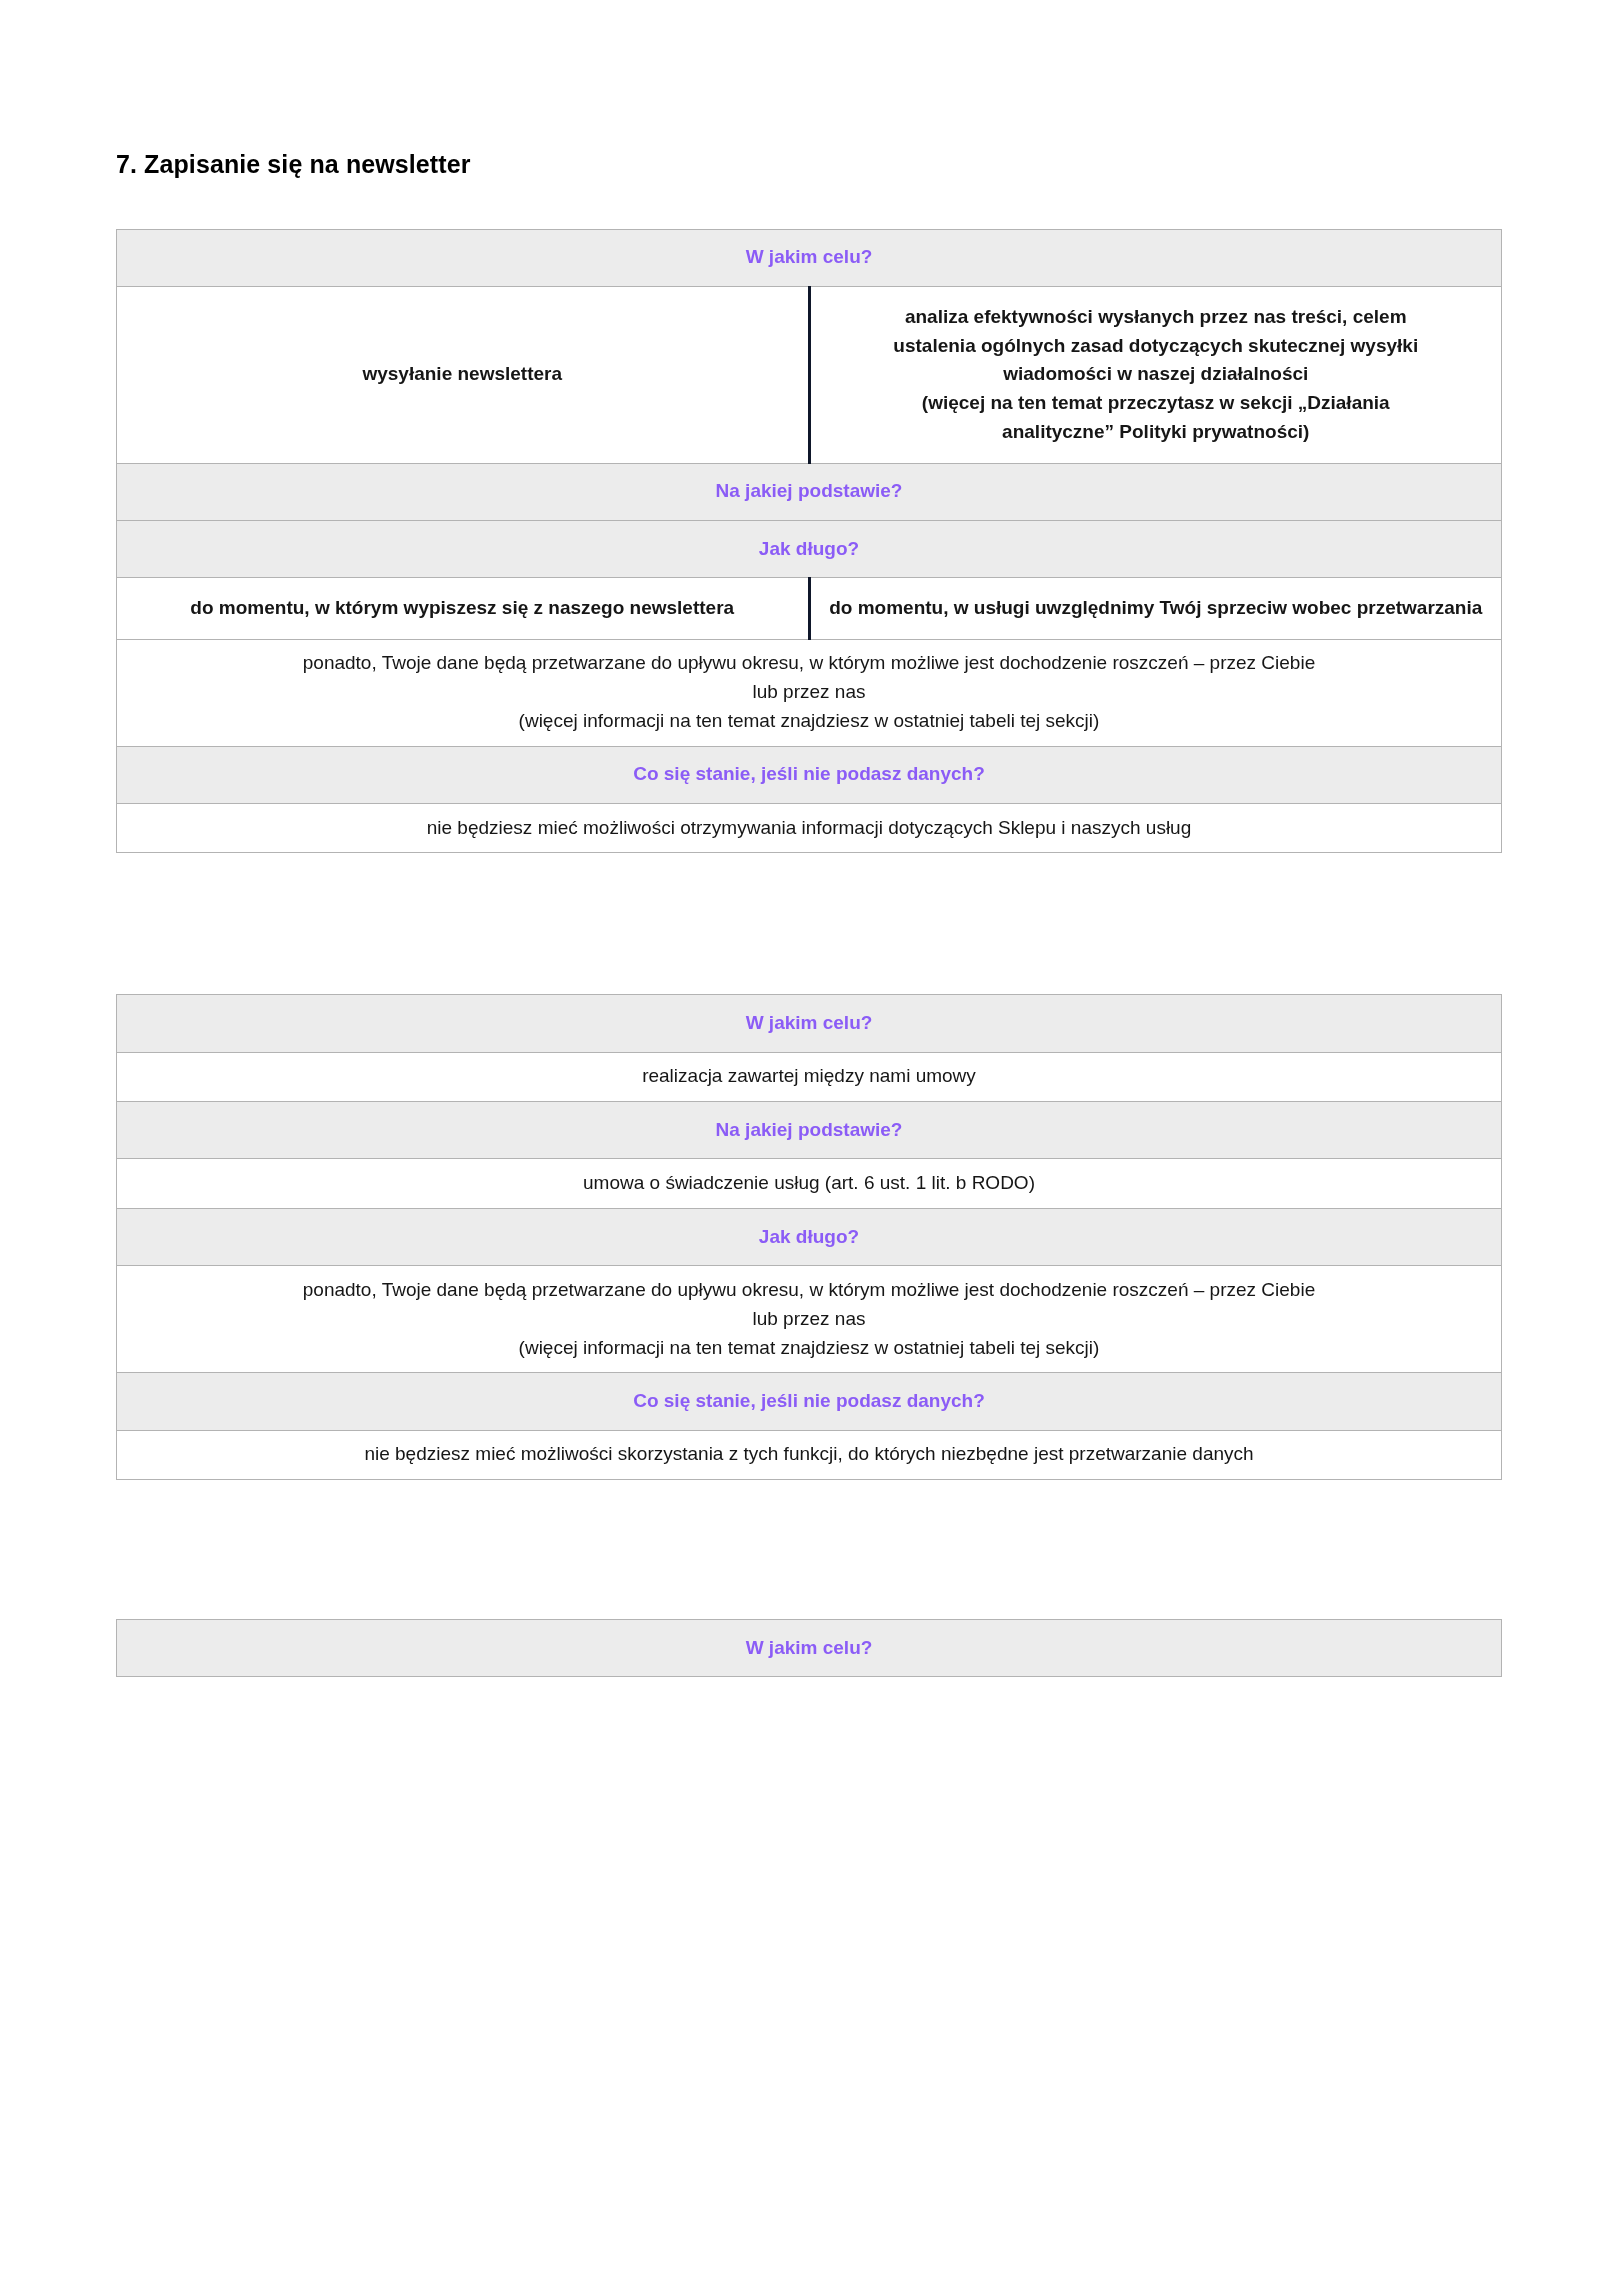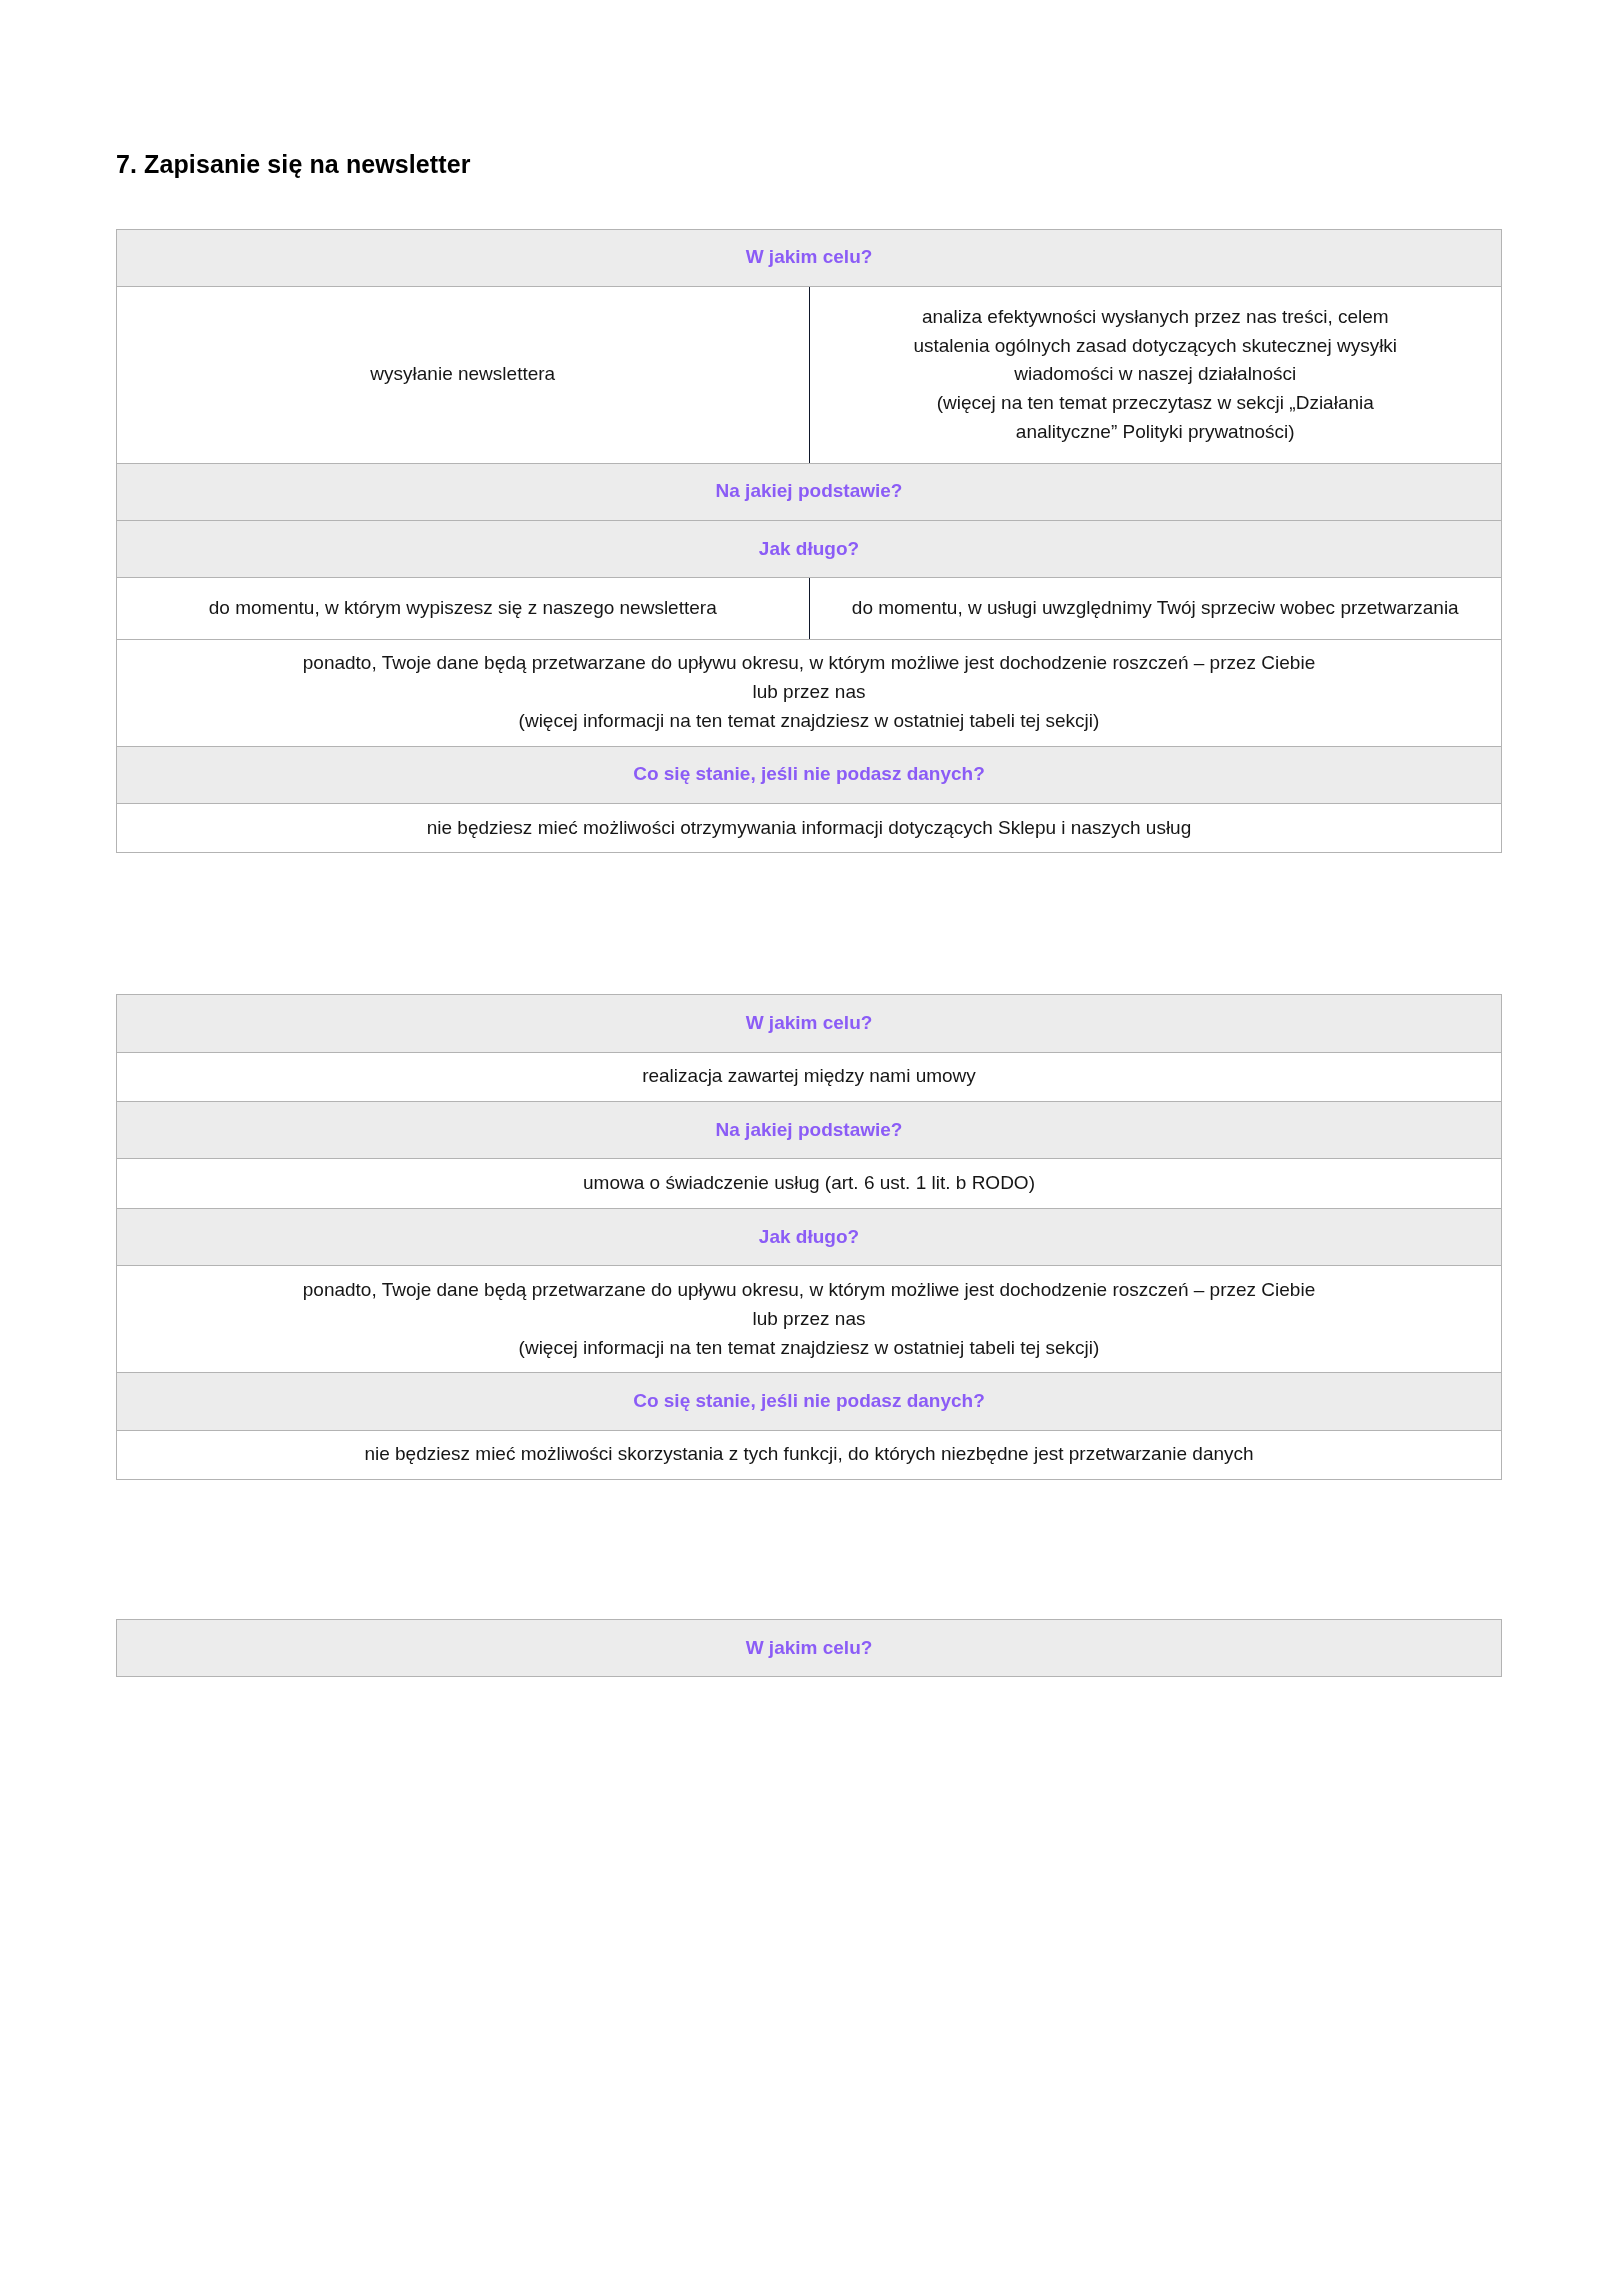--- a/index.html
+++ b/index.html
@@ -59,25 +59,26 @@
     word-wrap: break-word;
   }
   table.info-table td.hdr {
     background: #ececec;
     font-weight: bold;
     color: #8b5cf6;
     padding-top: 13.7px;
     padding-bottom: 13.7px;
   }
   table.info-table td.split-left {
-    border-right: 1px solid #0f172a;
+    border-right: 3px solid #0f172a;
   }
   table.info-table td.tall {
     padding-top: 15.7px;
     padding-bottom: 15.7px;
+    font-weight: bold;
   }
   .cell-line { display: block; }
 
   
   .gap-after-h7 { height: 45px; }
   .gap-after-t1 { height: 96px; }
   .gap-after-h8 { height: 45px; }
   .gap-after-t2 { height: 94px; }
   .gap-after-h9 { height: 45px; }
   .gap-top { height: 145px; }

